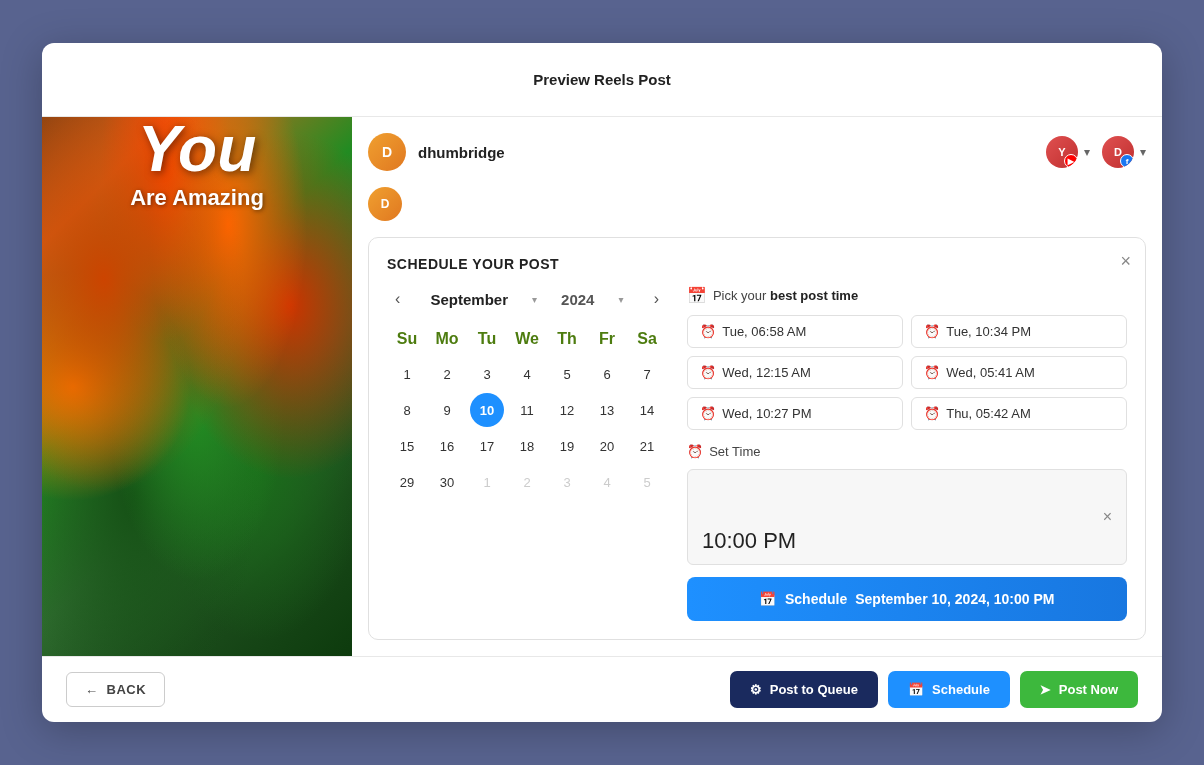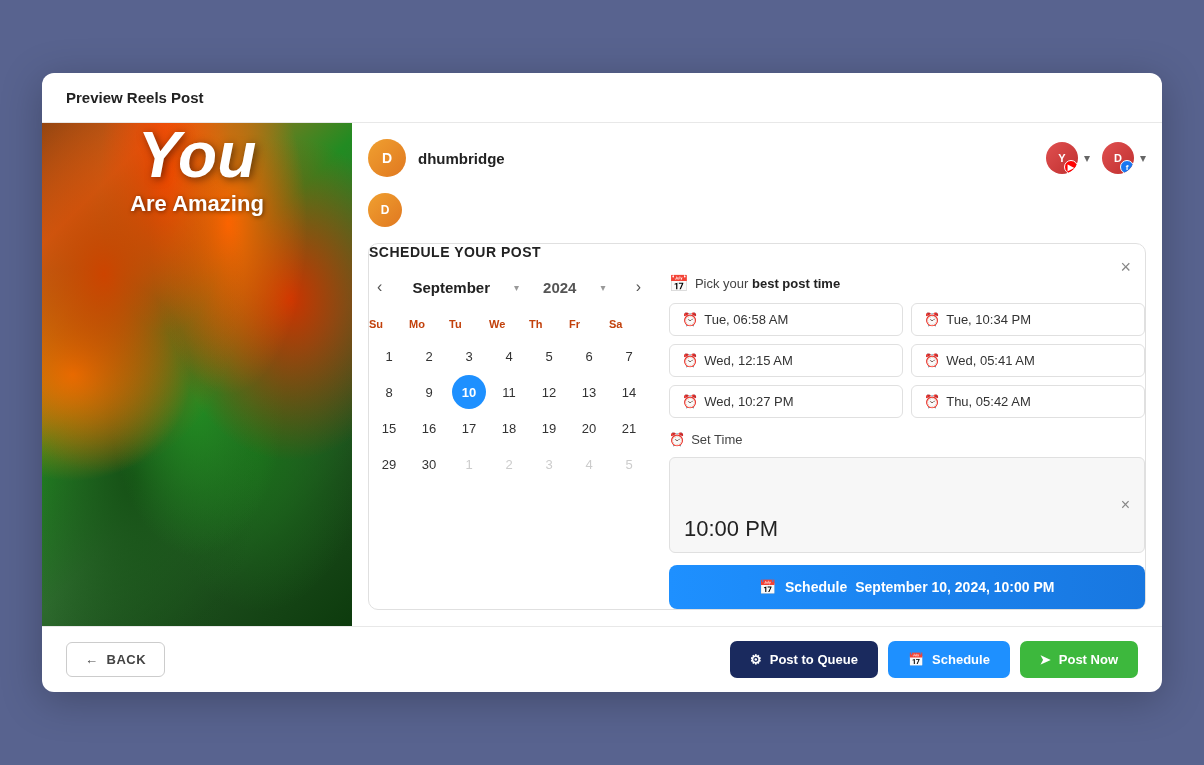--- a/index.html
+++ b/index.html
@@ -25,23 +25,23 @@
       background: #fff;
       border-radius: 12px;
       width: 1120px;
       max-height: 730px;
       overflow: hidden;
       box-shadow: 0 8px 40px rgba(0,0,0,0.25);
       display: flex;
       flex-direction: column;
     }
     .modal-header {
-      padding: 16px 24px;
+      padding: 28px 24px;
       border-bottom: 1px solid #e8e8e8;
-      text-align: left;
+      text-align: center;
       font-weight: 600;
       font-size: 15px;
       color: #222;
       position: relative;
     }
     .modal-body {
       display: flex;
       flex: 1;
       overflow: hidden;
     }
@@ -208,20 +208,21 @@
     }
     .caption-username {
       font-weight: 700;
       color: #111;
     }
     
     .schedule-panel {
       background: #fff;
       border: 1px solid #e0e0e0;
       border-radius: 10px;
+      padding: 18px;
       flex: 1;
       position: relative;
     }
     .schedule-title {
       font-weight: 700;
       font-size: 14px;
       color: #222;
       letter-spacing: 0.5px;
       margin-bottom: 14px;
     }
@@ -279,23 +280,24 @@
     }
     .calendar-grid {
       width: 100%;
     }
     .cal-header-row {
       display: grid;
       grid-template-columns: repeat(7, 1fr);
       margin-bottom: 4px;
     }
     .cal-day-header {
-      font-size: 11px;
-      font-weight: 600;
-      color: #c2410c;
+      text-align: center;
+      font-size: 16px;
+      font-weight: 600;
+      color: #4d7c0f;
       padding: 4px 0;
     }
     .cal-week {
       display: grid;
       grid-template-columns: repeat(7, 1fr);
     }
     .cal-day {
       text-align: center;
       padding: 7px 4px;
       font-size: 13px;

